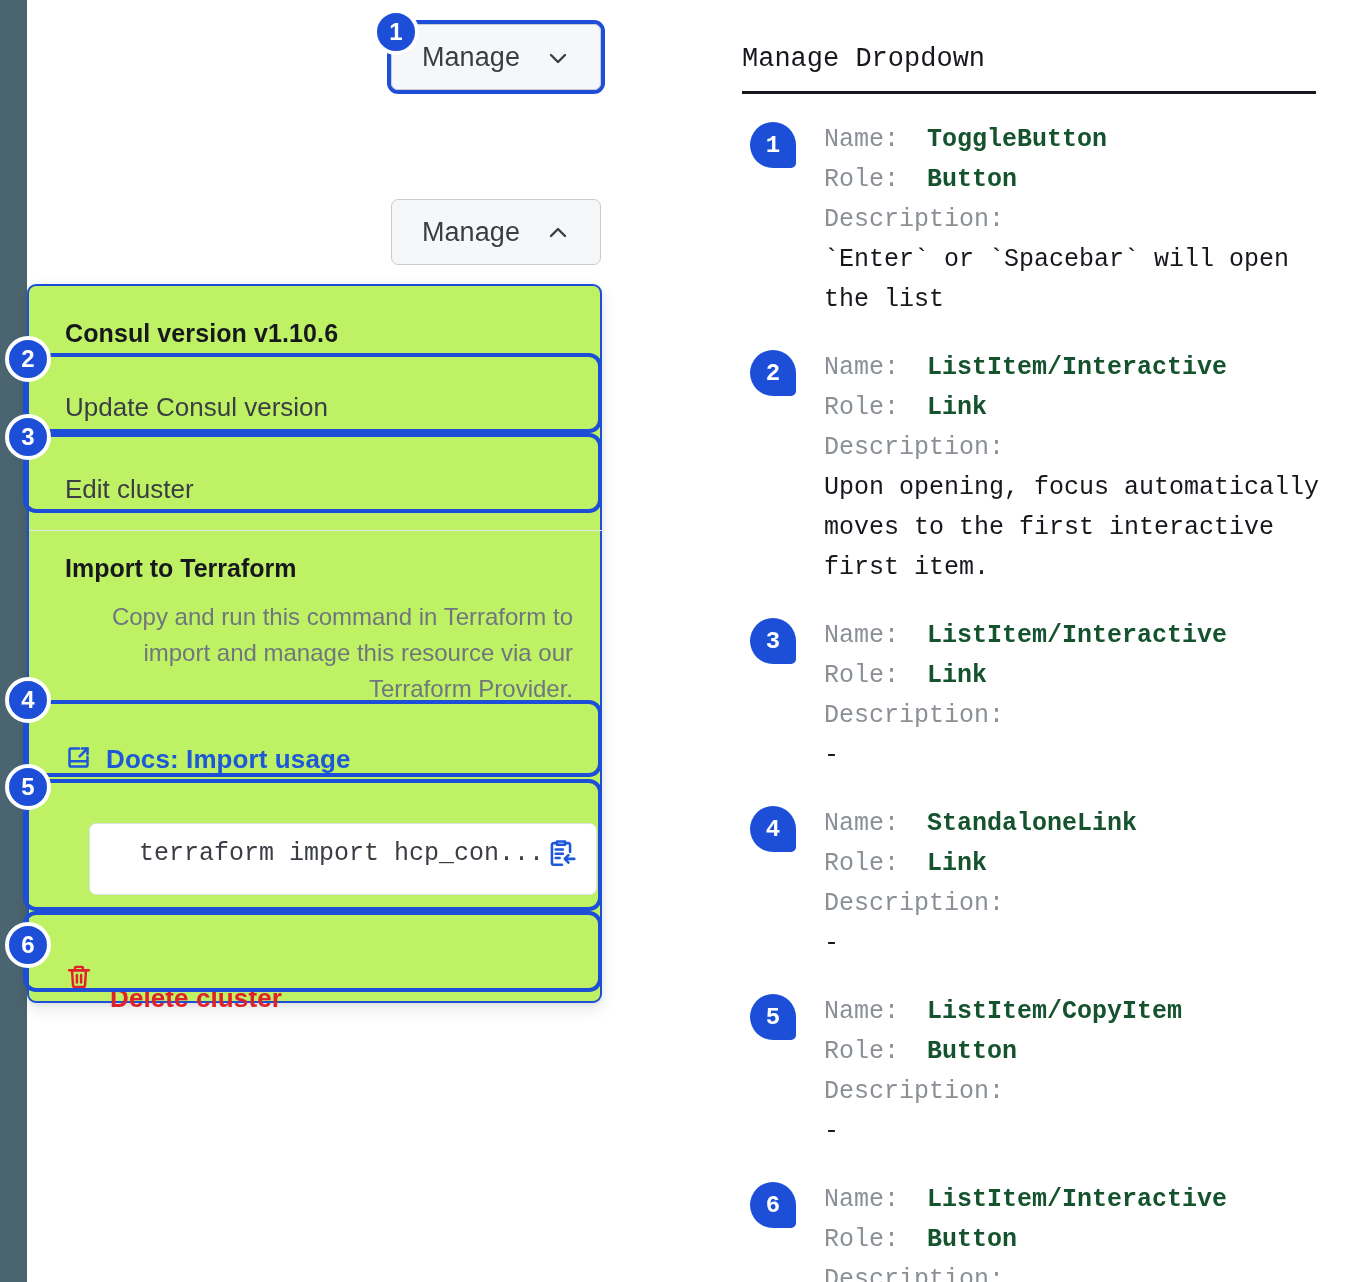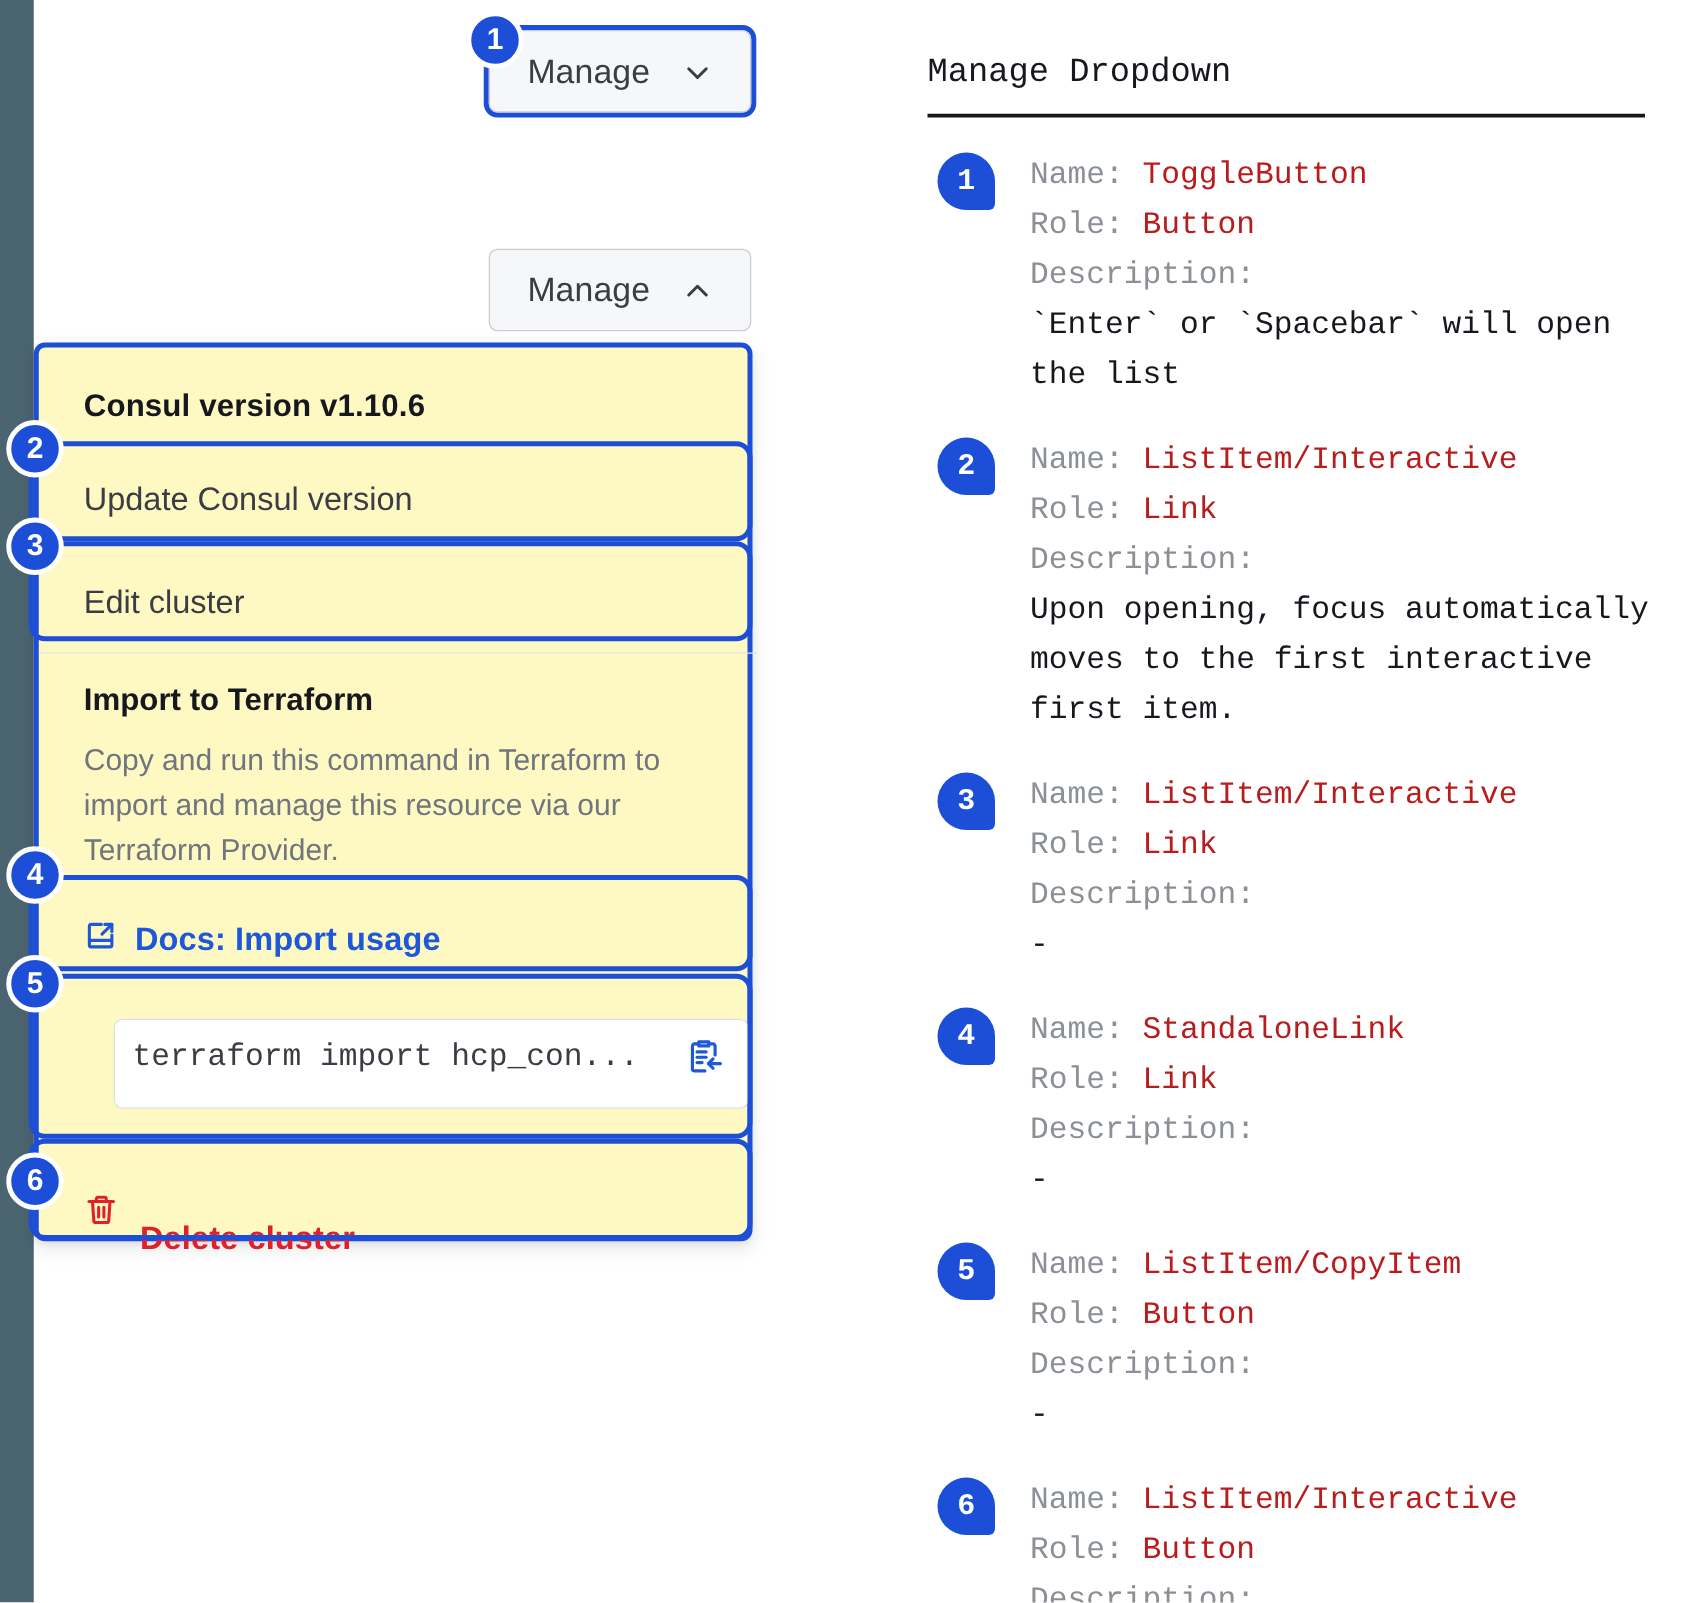--- a/index.html
+++ b/index.html
@@ -12,21 +12,21 @@
   #root { position: relative; width: 1361px; height: 1282px; }
 
   
   .rail {
     position: absolute; left: 0; top: 0;
     width: 27px; height: 1282px;
     background: #4b6570;
   }
 
   
-  .left-col { position: absolute; left: 0; top: 0; width: 700px; height: 934px; }
+  .left-col { position: absolute; left: 0; top: 0; width: 700px; height: 934px; text-align: right; }
 
   
   .mg-btn {
     position: absolute;
     width: 210px; height: 66px;
     background: #f6f7f9;
     border: 1px solid #c9ccd1;
     border-radius: 7px;
     display: flex; align-items: center; justify-content: center;
     gap: 26px;
@@ -42,24 +42,24 @@
   .focus-ring {
     position: absolute;
     border: 4px solid #1c4ed8;
     border-radius: 11px;
   }
   #ring-1 { left: 387px; top: 20px; width: 218px; height: 74px; }
 
   
   .dropdown {
     position: absolute;
-    left: 27px; top: 274px;
+    left: 27px; top: 284px;
     width: 575px; height: 719px;
-    background: #fef9c3;
-    border: 4px solid #1d4ed8;
+    background: #bef264;
+    border: 2px solid #1d4ed8;
     border-radius: 9px;
     box-shadow: 0 6px 16px rgba(20,25,35,.10), 0 2px 5px rgba(20,25,35,.06);
   }
 
   .dd-head {
     position: absolute; left: 36px; top: 33px;
     font-size: 25px; font-weight: bold; color: #16181d;
     letter-spacing: .1px;
   }
 
@@ -190,21 +190,21 @@
     border-radius: 23px 23px 5px 23px;
   }
 
   .rc-line {
     font-family: "Liberation Mono", monospace;
     font-size: 25px; line-height: 40px;
     color: #16181d;
     white-space: pre-wrap;
   }
   .rc-key { color: #8b9096; }
-  .rc-val { color: #b91c1c; font-weight: normal; }
+  .rc-val { color: #14532d; font-weight: bold; margin-left: 13px; }
   .rc-desc { font-family: "Liberation Mono", monospace; font-size: 25px; line-height: 40px; color: #16181d; white-space: pre-wrap; }
 </style>
 </head>
 <body>
 
 <div id="root">
 
   <div class="rail"></div>
 
   <div class="left-col">

